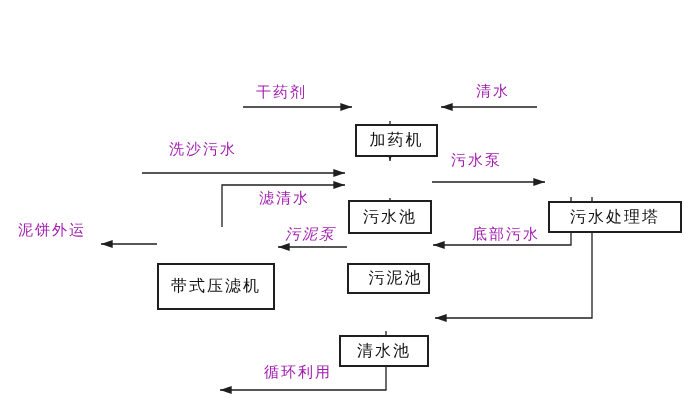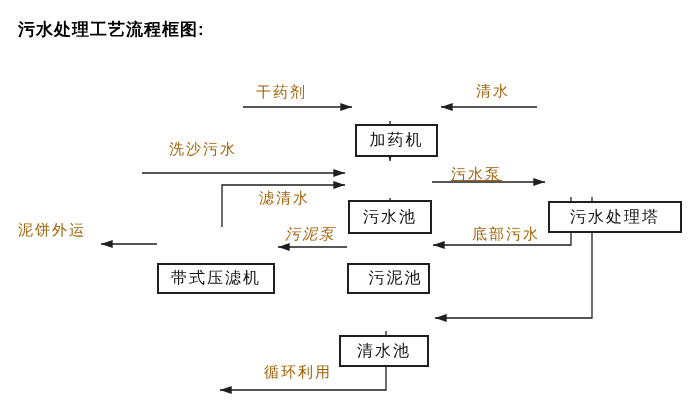--- a/index.html
+++ b/index.html
@@ -44,46 +44,45 @@
     font-size: 16px;
     letter-spacing: 2px;
     white-space: nowrap;
     margin-top: 36px;
   }
   .edge-label {
     position: absolute;
     font-size: 15px;
     letter-spacing: 2px;
     white-space: nowrap;
-    color: #a16207;
+    color: #a21caf;
   }
   
   #node-dosing    { left: 355px; top:  88px; width:  83px; height: 33px; }
   #node-sewage    { left: 348px; top: 164px; width:  84px; height: 34px; }
   #node-tower     { left: 548px; top: 165px; width: 134px; height: 32px; }
   #node-sludge    { left: 347px; top: 227px; width:  83px; height: 31px; padding-left: 14px; }
-  #node-press     { left: 157px; top: 227px; width: 118px; height: 31px; }
+  #node-press     { left: 157px; top: 227px; width: 118px; height: 47px; }
   #node-clean     { left: 339px; top: 299px; width:  90px; height: 32px; }
   
   #lbl-dry       { left: 256px; top:  83px; }
   #lbl-cleanw    { left: 476px; top:  82px; }
   #lbl-sandwash  { left: 169px; top: 140px; }
-  #lbl-sewpump   { left: 451px; top: 165px; text-decoration: underline; }
+  #lbl-sewpump   { left: 451px; top: 151px; }
   #lbl-filtered  { left: 259px; top: 189px; }
   #lbl-slpump    { left: 285px; top: 225px; font-style: italic; }
   #lbl-bottom    { left: 472px; top: 225px; }
   #lbl-mudcake   { left:  18px; top: 221px; }
   #lbl-recycle   { left: 264px; top: 363px; }
 </style>
 </head>
 <body>
 
 <div id="canvas">
 
-  <div class="title">污水处理工艺流程框图:</div>
 
   <svg class="edges-layer" width="700" height="420" viewBox="0 0 700 420">
     <defs>
       <marker id="arrow" markerWidth="9" markerHeight="6" refX="9" refY="3" orient="auto">
         <path d="M0,0 L9,3 L0,6 Z" fill="#1f1f1f"></path>
       </marker>
     </defs>
     <g stroke="#1f1f1f" stroke-width="1.3" fill="none">
       <path d="M243 107 H352" marker-end="url(#arrow)"></path>
       <path d="M537 107 H441" marker-end="url(#arrow)"></path>

